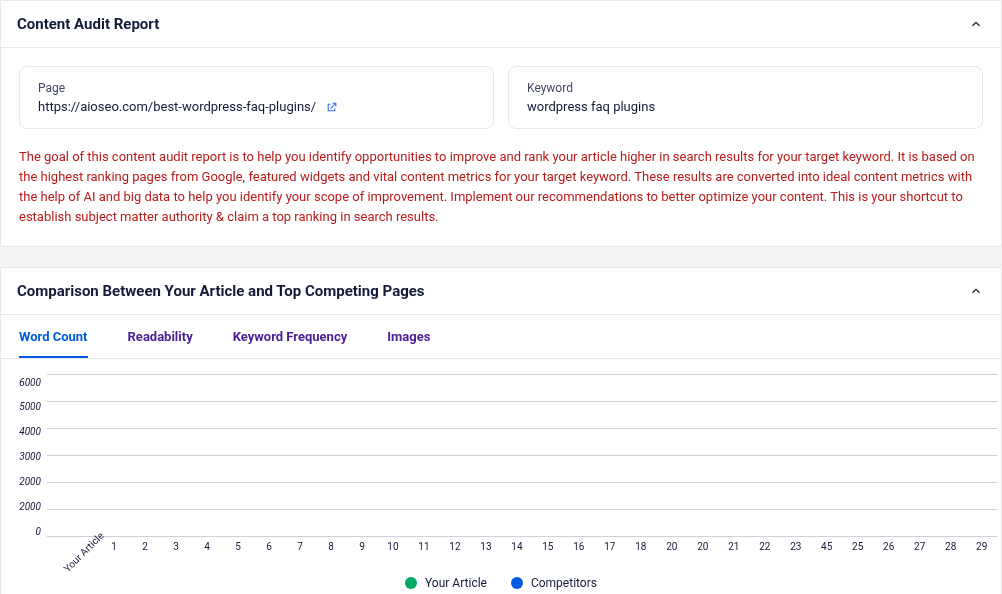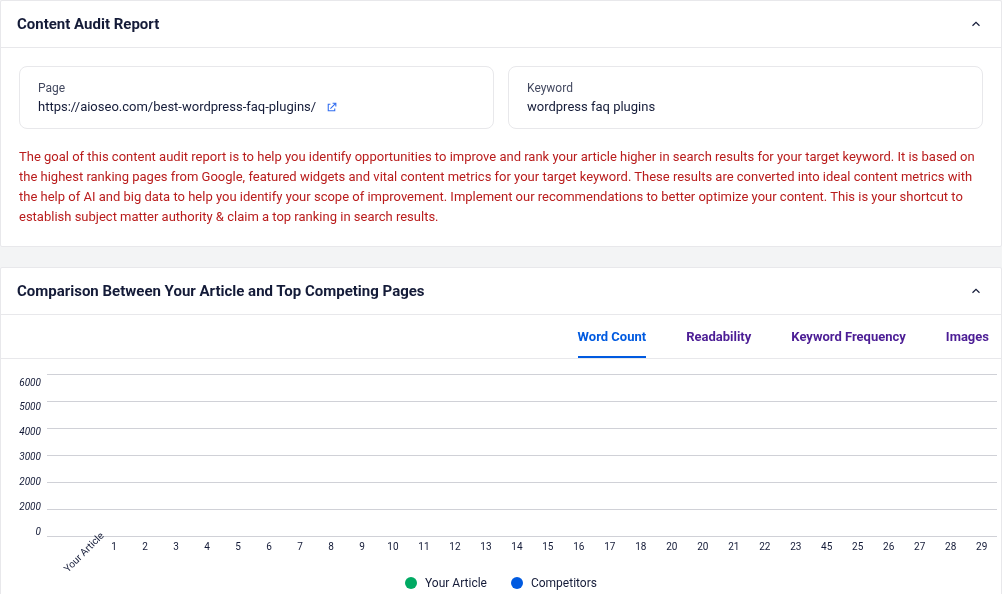--- a/index.html
+++ b/index.html
@@ -78,22 +78,21 @@
     font-size: 13px;
     line-height: 1.55;
     color: #b91c1c;
   }
 
   
   .tabs {
     display: flex;
     gap: 40px;
     border-bottom: 1px solid #e8e8eb;
-    padding: 0 12px;
-    justify-content: flex-end;
+    padding: 0 18px;
   }
   .tab {
     padding: 14px 0 12px 0;
     font-size: 13px;
     font-weight: 700;
     color: #4c1d95;
     cursor: pointer;
     border-bottom: 2px solid transparent;
   }
   .tab.active {

